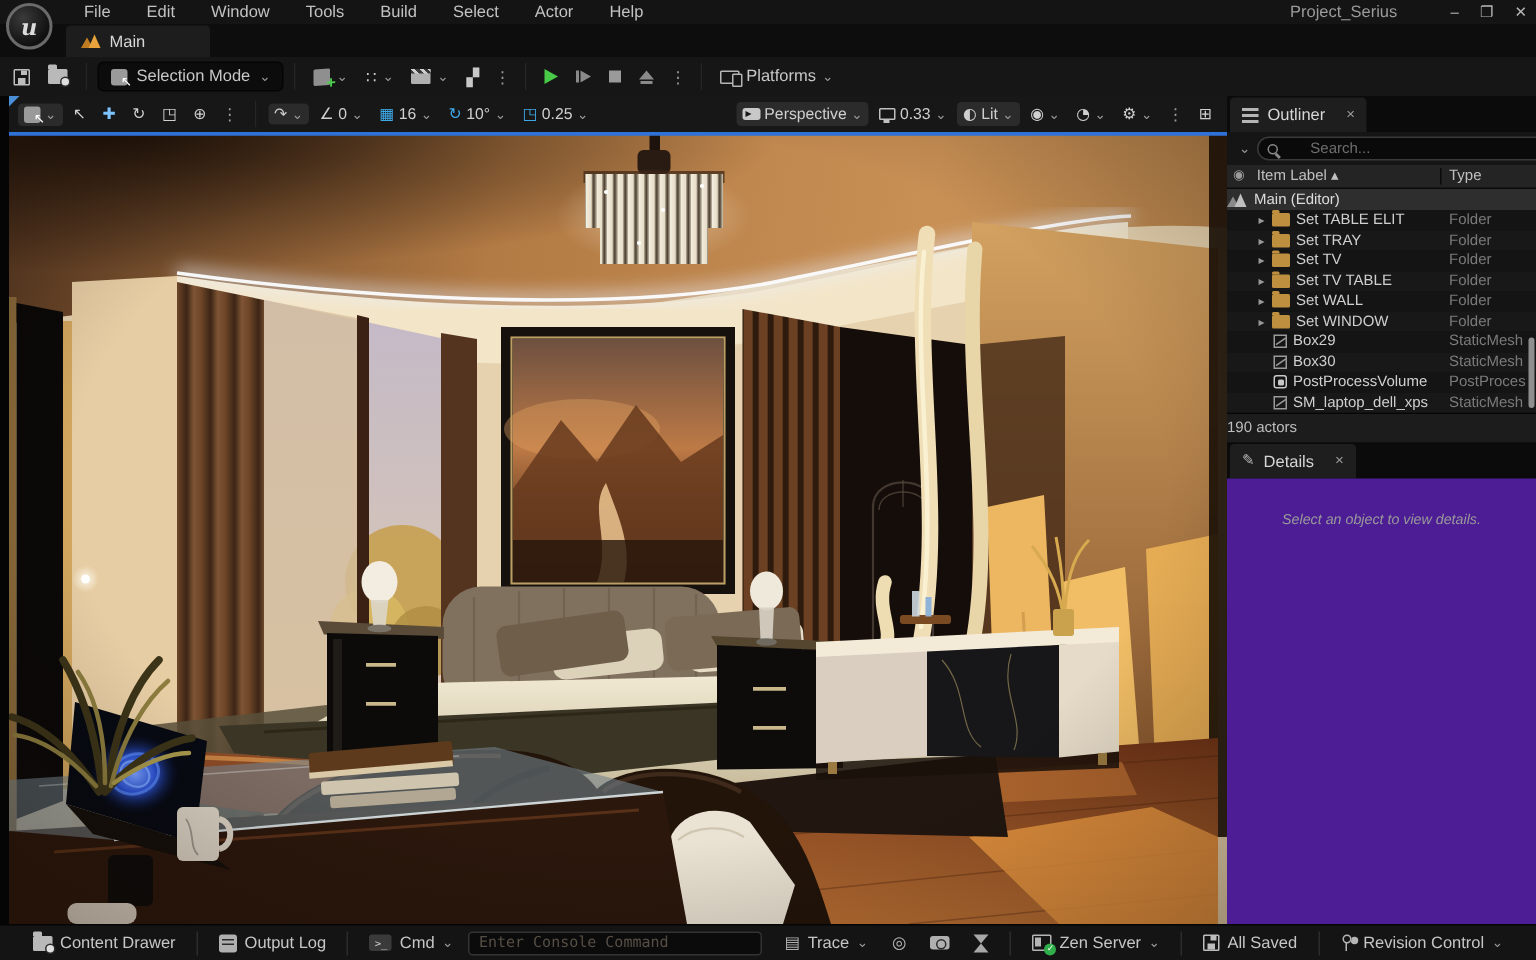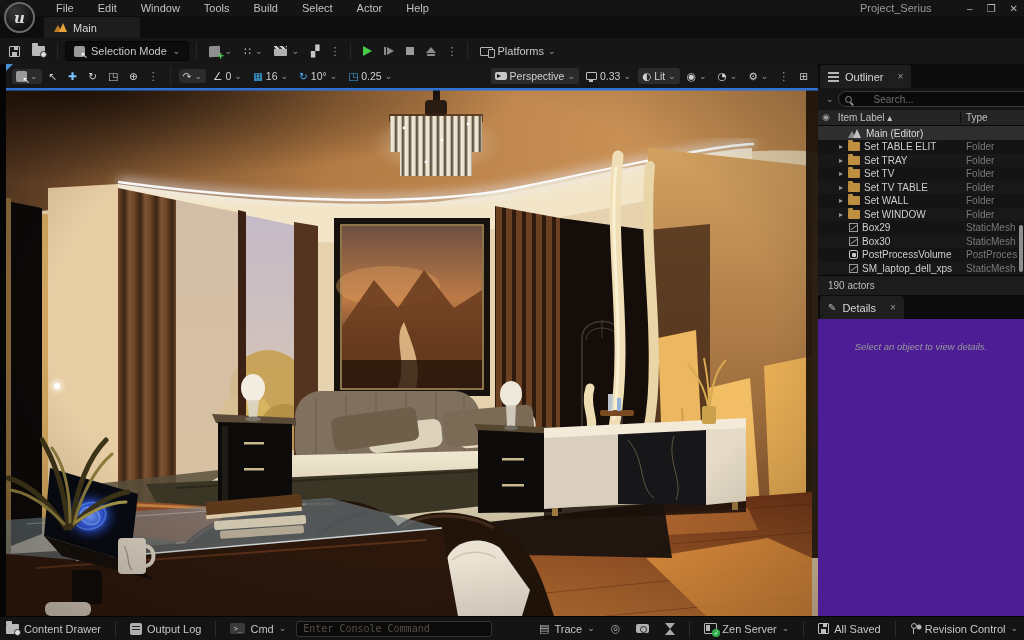--- a/index.html
+++ b/index.html
@@ -92,40 +92,40 @@
   .i-mag{position:relative;width:7px;height:7px;border:1.5px solid #8a8a8a;border-radius:50%;}
   .i-mag:after{content:'';position:absolute;right:-3px;bottom:-3px;width:4px;height:1.5px;background:#8a8a8a;transform:rotate(45deg);}
   .searchpill input{flex:1;background:transparent;border:0;outline:0;color:#cfcfcf;font-size:10px;font-family:inherit;min-width:0;}
   .searchpill input::placeholder{color:#6e6e6e;}
   .i-folderp{position:relative;width:12px;height:9px;background:#b9b9b9;border-radius:1px;}
   .i-folderp:before{content:'';position:absolute;top:-3px;left:0;width:6px;height:3px;background:#b9b9b9;border-radius:1px 1px 0 0;}
   .i-folderp:after{content:'+';position:absolute;left:3px;top:-2px;font-size:9px;color:#2a2a2a;font-weight:bold;}
   .olheader{height:16px;background:#242424;display:flex;align-items:center;font-size:10px;color:#c0c0c0;padding:0 4px;border-bottom:1px solid #0a0a0a;}
   .olheader .lbl{margin-left:8px;flex:1;}
   .olheader .typ{width:60px;border-left:1px solid #0a0a0a;padding-left:5px;}
-  .olroot{height:14px;background:#2e2e2e;display:flex;align-items:center;gap:5px;padding-left:30px;font-size:10px;color:#dcdcdc;}
+  .olroot{height:14px;background:#2e2e2e;display:flex;align-items:center;gap:5px;font-size:10px;color:#dcdcdc;}
   .olrows{position:relative;}
   .olrow{height:13.5px;display:flex;align-items:center;font-size:10px;color:#cfcfcf;background:#141414;}
   .olrow.alt{background:#181818;}
   .olrow .arr{width:10px;margin-left:18px;color:#9a9a9a;font-size:8px;text-align:center;}
   .olrow .lbl{flex:1;white-space:nowrap;overflow:hidden;margin-left:4px;}
   .olrow .typ{width:58px;color:#7a7a7a;white-space:nowrap;overflow:hidden;}
   .oli{width:12px;height:9px;margin-left:2px;flex:none;position:relative;}
   .oli.folder{background:#bd8f3e;border-radius:1px;}
   .oli.folder:before{content:'';position:absolute;top:-2px;left:0;width:5px;height:2px;background:#bd8f3e;border-radius:1px 1px 0 0;}
   .oli.mesh{width:9px;height:9px;border:1px solid #9a9a9a;margin-left:3px;transform:rotate(0);}
   .oli.mesh:after{content:'';position:absolute;left:0;top:3px;width:8px;height:1px;background:#9a9a9a;transform:rotate(-35deg);}
   .oli.ppv{width:9px;height:9px;border:1px solid #c8c8c8;border-radius:2px;margin-left:3px;}
   .oli.ppv:after{content:'';position:absolute;left:2px;top:2px;width:4px;height:4px;background:#c8c8c8;border-radius:1px;}
-  .olfooter{height:20px;background:#1c1c1c;display:flex;align-items:center;padding-left:10px;font-size:10px;color:#bdbdbd;border-top:1px solid #050505;}
+  .olfooter{height:20px;background:#1c1c1c;display:flex;align-items:center;font-size:10px;color:#bdbdbd;border-top:1px solid #050505;}
   .scrollthumb{position:absolute;right:1px;width:4px;border-radius:2px;background:#8f8f8f;}
   .details-body{flex:1;background:#4c1d95;position:relative;}
   .details-msg{position:absolute;top:22px;left:0;right:0;text-align:center;font-size:9.5px;font-style:italic;color:#9a9a9a;}
   
-  .statusbar{height:24px;background:#141414;display:flex;align-items:center;font-size:11px;gap:4px;padding:0 0;border-top:1px solid #050505;}
+  .statusbar{height:24px;background:#141414;display:flex;align-items:center;font-size:11px;gap:4px;padding:0 16px;border-top:1px solid #050505;}
   .sbtn{display:flex;align-items:center;gap:5px;padding:3px 6px;color:#c6c6c6;}
   .sb-sep{width:1px;height:16px;background:#2c2c2c;margin:0 4px;}
   .console{width:196px;height:16px;background:#0b0b0b;border:1px solid #333;border-radius:3px;
            font-family:"DejaVu Sans Mono",monospace;font-size:10px;color:#c89a60;padding:0 6px;outline:0;}
   .console::placeholder{color:#564e44;}
   .sb-right{margin-left:auto;display:flex;align-items:center;gap:4px;}
   .i-term{width:15px;height:11px;background:#3a3a3a;border-radius:2px;color:#cfcfcf;font-size:7px;display:flex;align-items:center;justify-content:center;font-family:"DejaVu Sans Mono",monospace;}
   .i-log{width:12px;height:12px;background:#b0b0b0;border-radius:2px;position:relative;}
   .i-log:after{content:'';position:absolute;left:2px;top:3px;width:8px;height:1.5px;background:#2a2a2a;box-shadow:0 3px 0 #2a2a2a;}
   .i-hour{position:relative;width:10px;height:12px;}

